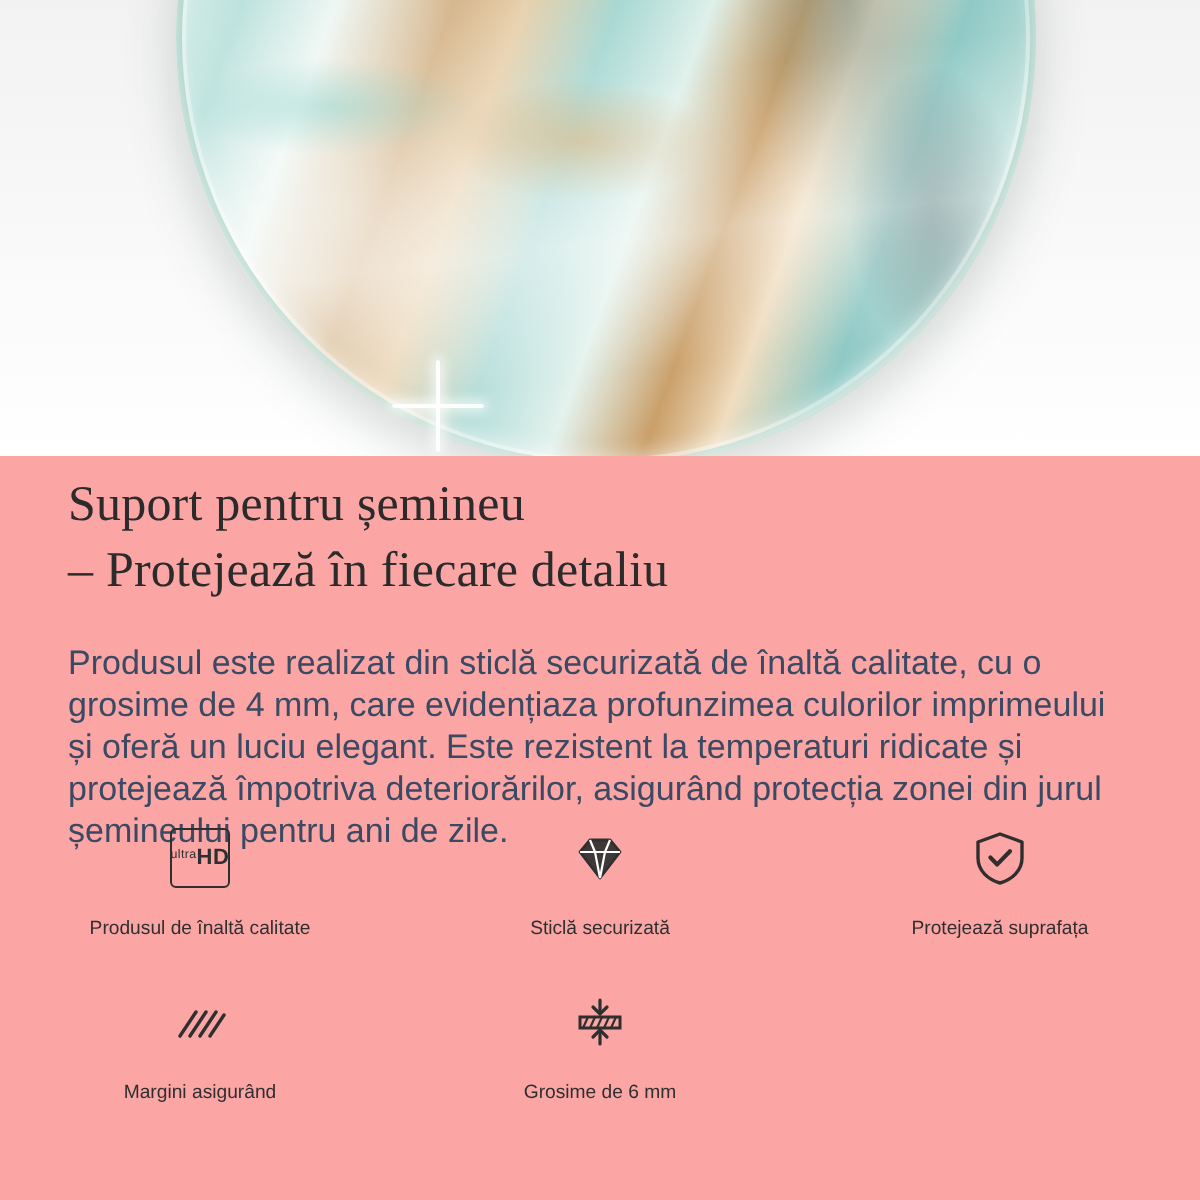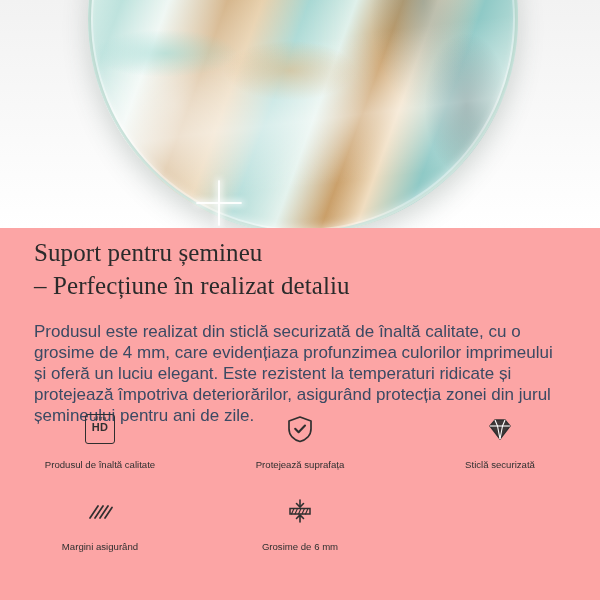--- a/index.html
+++ b/index.html
@@ -182,22 +182,23 @@
     color: #2f2f2f;
     text-align: center;
     line-height: 13px;
   }
   .hd-box {
     width: 28px;
     height: 28px;
     border: 1.6px solid #2f2f2f;
     border-radius: 3px;
     display: flex;
-    flex-direction: column;
+    flex-direction: row;
     align-items: center;
+    justify-content: center;
     line-height: 1;
   }
   .hd-box .hd-top {
     font-size: 6.2px;
     letter-spacing: 0.2px;
     margin-bottom: 1px;
   }
   .hd-box .hd-bot {
     font-size: 11px;
     font-weight: 700;
@@ -215,58 +216,58 @@
       <div class="plate-veins"></div>
       <div class="plate-gloss"></div>
       <div class="plate-edge"></div>
     </div>
     <div class="sparkle"></div>
   </div>
 
   <div class="content">
     <h1 class="headline">
       <span>Suport pentru șemineu</span>
-      <span class="line2">– Perfecțiune în realizat detaliu</span>
+      <span class="line2">– Protejează în fiecare detaliu</span>
     </h1>
     <p class="paragraph">Produsul este realizat din sticlă securizată de înaltă calitate, cu o grosime de 4 mm, care eviden­țiaza profunzimea culorilor imprimeului și oferă un luciu elegant. Este rezistent la temperaturi ridicate și protejează împotriva deteriorărilor, asigurând protecția zonei din jurul șemineului pentru ani de zile.</p>
   </div>
 
   <div class="features">
 
 
     <div class="feature">
       <div class="feature-icon">
         <div class="hd-box">
           <span class="hd-top">ultra</span>
           <span class="hd-bot">HD</span>
         </div>
       </div>
       <div class="feature-label">Produsul de înaltă calitate</div>
-    </div>
-
-    <div class="feature">
-      <div class="feature-icon">
-        <svg width="34" height="34" viewBox="0 0 34 34" fill="none">
-          <path d="M17 5 L28 9 V17 C28 23.5 22.8 27.8 17 29.5 C11.2 27.8 6 23.5 6 17 V9 Z" fill="none" stroke="currentColor" stroke-width="1.7" stroke-linejoin="round"></path>
-          <path d="M12.2 16.8 L15.6 20.2 L22 13.6" fill="none" stroke="currentColor" stroke-width="2.1" stroke-linecap="round" stroke-linejoin="round"></path>
-        </svg>
-      </div>
-      <div class="feature-label">Protejează suprafața</div>
     </div>
 
     <div class="feature">
       <div class="feature-icon">
         <svg width="34" height="34" viewBox="0 0 34 34" fill="none" stroke="currentColor" stroke-width="1.4" stroke-linejoin="round">
           <path d="M7 14 L12 8 H22 L27 14 L17 27 Z" fill="currentColor" fill-opacity="0.92" stroke="currentColor"></path>
           <path d="M7 14 H27" stroke="#ffffff" stroke-width="1.1"></path>
           <path d="M12 8 L14.5 14 L17 27" stroke="#ffffff" stroke-width="1.1"></path>
           <path d="M22 8 L19.5 14 L17 27" stroke="#ffffff" stroke-width="1.1"></path>
         </svg>
       </div>
       <div class="feature-label">Sticlă securizată</div>
+    </div>
+
+    <div class="feature">
+      <div class="feature-icon">
+        <svg width="34" height="34" viewBox="0 0 34 34" fill="none">
+          <path d="M17 5 L28 9 V17 C28 23.5 22.8 27.8 17 29.5 C11.2 27.8 6 23.5 6 17 V9 Z" fill="none" stroke="currentColor" stroke-width="1.7" stroke-linejoin="round"></path>
+          <path d="M12.2 16.8 L15.6 20.2 L22 13.6" fill="none" stroke="currentColor" stroke-width="2.1" stroke-linecap="round" stroke-linejoin="round"></path>
+        </svg>
+      </div>
+      <div class="feature-label">Protejează suprafața</div>
     </div>
 
     <div class="feature">
       <div class="feature-icon">
         <svg width="34" height="34" viewBox="0 0 34 34" fill="none" stroke="currentColor" stroke-width="1.7" stroke-linecap="round">
           <path d="M7 24 L15 12"></path>
           <path d="M12 24 L20 12"></path>
           <path d="M17 24 L25 12"></path>
           <path d="M22 24 L29 13.5"></path>
         </svg>

